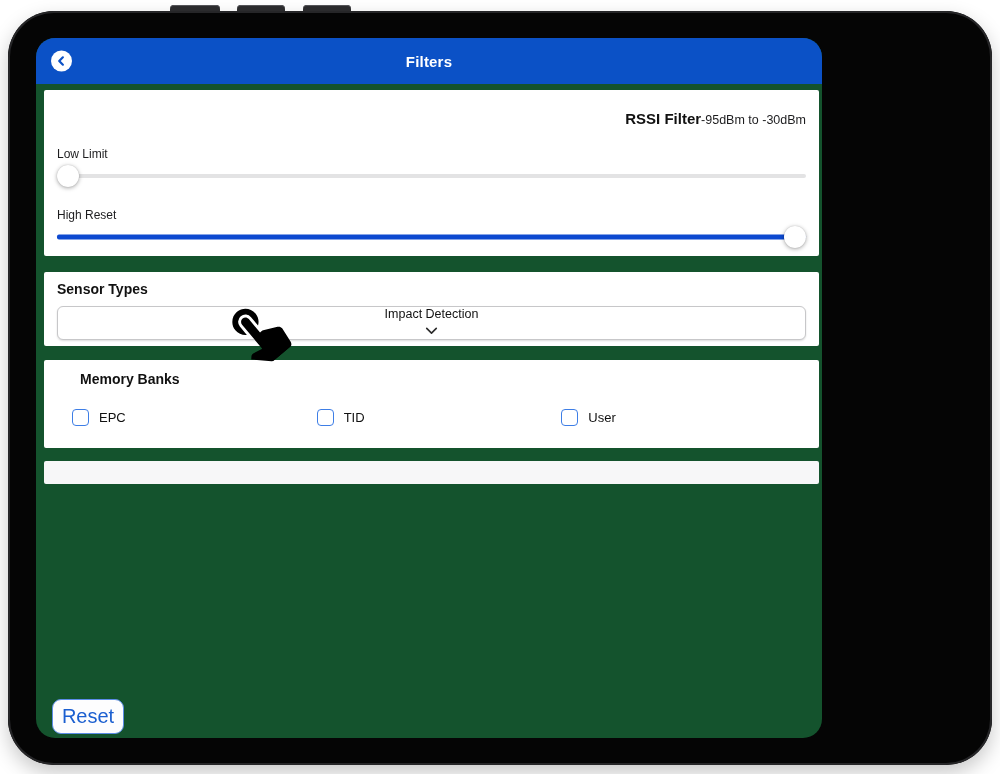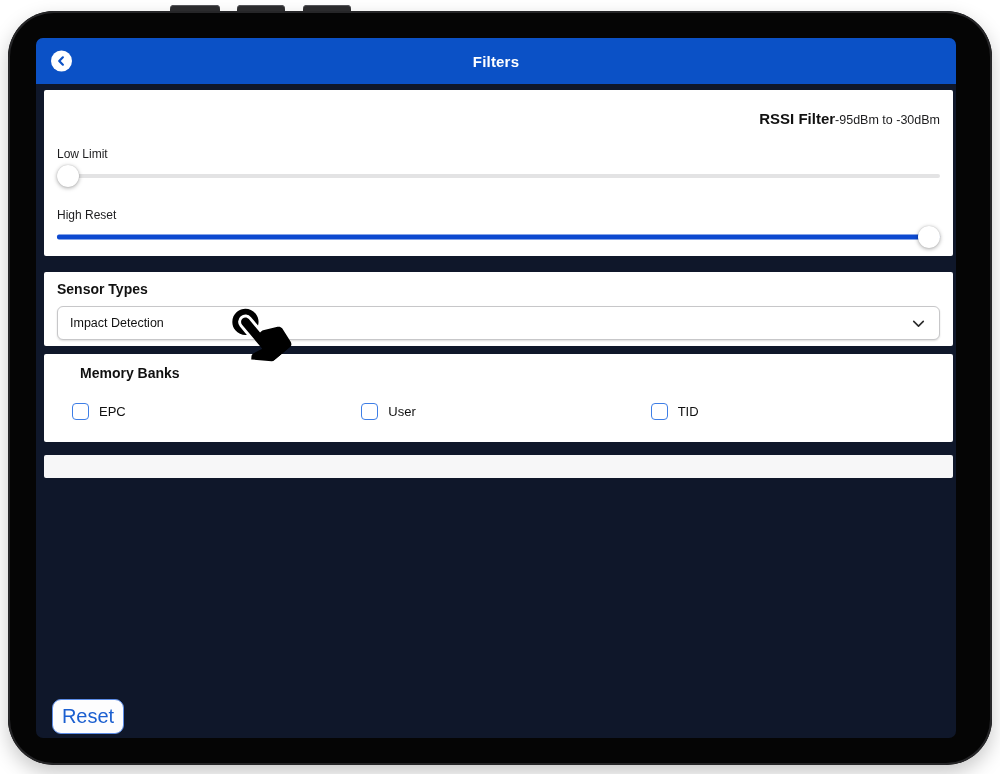--- a/index.html
+++ b/index.html
@@ -16,22 +16,22 @@
   .tb1 { left:170px; width:50px; }
   .tb2 { left:237px; width:48px; }
   .tb3 { left:303px; width:48px; }
   .tablet {
     position:absolute; left:8px; top:11px; width:984px; height:754px;
     background:#050505; border-radius:46px;
     box-shadow: 0 8px 20px rgba(0,0,0,0.22), inset 0 0 0 2px #262628;
   }
   
   .screen {
-    position:absolute; left:28px; top:27px; width:920px; height:700px;
-    border-radius:7px; background:#0f172a; overflow:hidden;
+    position:absolute; left:28px; top:27px; width:786px; height:700px;
+    border-radius:19px; background:#14532d; overflow:hidden;
   }
   .appbar {
     height:46px; background:#0B51C6; position:relative;
     display:flex; align-items:center; justify-content:center;
   }
   .appbar-title { color:#ffffff; font-size:15px; font-weight:700; letter-spacing:0.2px; }
   .back-btn {
     position:absolute; left:15px; top:50%; transform:translateY(-50%);
     width:21px; height:21px; border-radius:50%; background:#ffffff;
     display:flex; align-items:center; justify-content:center; cursor:pointer;
@@ -59,24 +59,24 @@
   .slider .handle {
     position:absolute; top:50%; transform:translate(-50%,-50%);
     width:22px; height:22px; border-radius:50%; background:#ffffff;
     box-shadow: 0 1px 4px rgba(0,0,0,0.35), 0 0 1px rgba(0,0,0,0.2);
   }
   .card-sensor { margin-top:16px; height:74px; }
   .section-title { font-size:14px; font-weight:700; color:#111; padding-top:9px; }
   .dropdown {
     margin-top:9px; height:32px; border:1px solid #c7c7c9; border-radius:6px;
     background:#ffffff; display:flex; align-items:center; justify-content:space-between;
-    padding:0 12px; box-shadow:0 1px 2px rgba(0,0,0,0.14); cursor:pointer;
+    padding:0 12px; box-shadow:0 1px 2px rgba(0,0,0,0.14); cursor:pointer;flex-direction:column;
   }
   .dropdown-value { font-size:12.5px; color:#111; }
-  .card-memory { margin-top:8px; height:88px;padding-left:28px; }
+  .card-memory { margin-top:14px; height:88px;padding-left:28px; }
   .card-memory .section-title { padding-top:11px; padding-left:8px; }
   .mb-row { display:flex; margin-top:22px; }
   .mb-item { flex:1; display:flex; align-items:center; }
   .mb-checkbox {
     width:15px; height:15px; border:1.6px solid #3E7EE6; border-radius:4px;
     background:#ffffff; display:inline-block; cursor:pointer;
   }
   .mb-label { font-size:13px; font-weight:400; color:#111; margin-left:10px; }
   .card-empty {
     margin:13px 3px 0 8px; height:23px; background:#f7f7f8; border-radius:2px;
@@ -157,25 +157,25 @@
 
       <div class="card card-memory">
         <div class="section-title">Memory Banks</div>
         <div class="mb-row">
           <div class="mb-item">
             <span class="mb-checkbox"></span>
             <span class="mb-label">EPC</span>
           </div>
           <div class="mb-item">
             <span class="mb-checkbox"></span>
-            <span class="mb-label">User</span>
+            <span class="mb-label">TID</span>
           </div>
           <div class="mb-item">
             <span class="mb-checkbox"></span>
-            <span class="mb-label">TID</span>
+            <span class="mb-label">User</span>
           </div>
         </div>
       </div>
 
       <div class="card-empty"></div>
 
       <button class="reset-btn">Reset</button>
 
       <div class="tap-cursor">
         <svg width="70" height="70" viewBox="0 0 24 24" style="transform:rotate(-40deg);">

